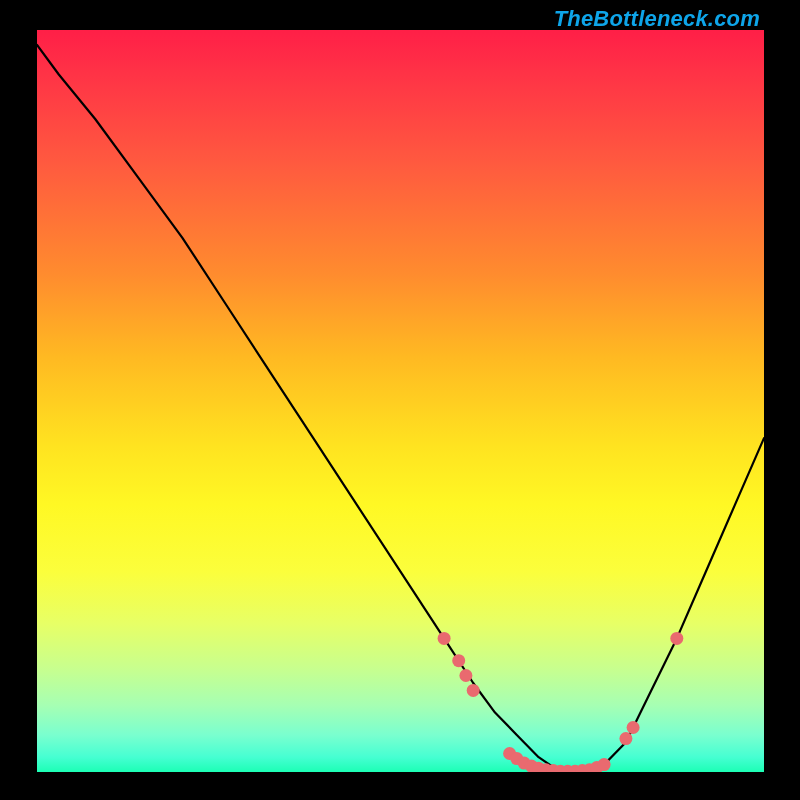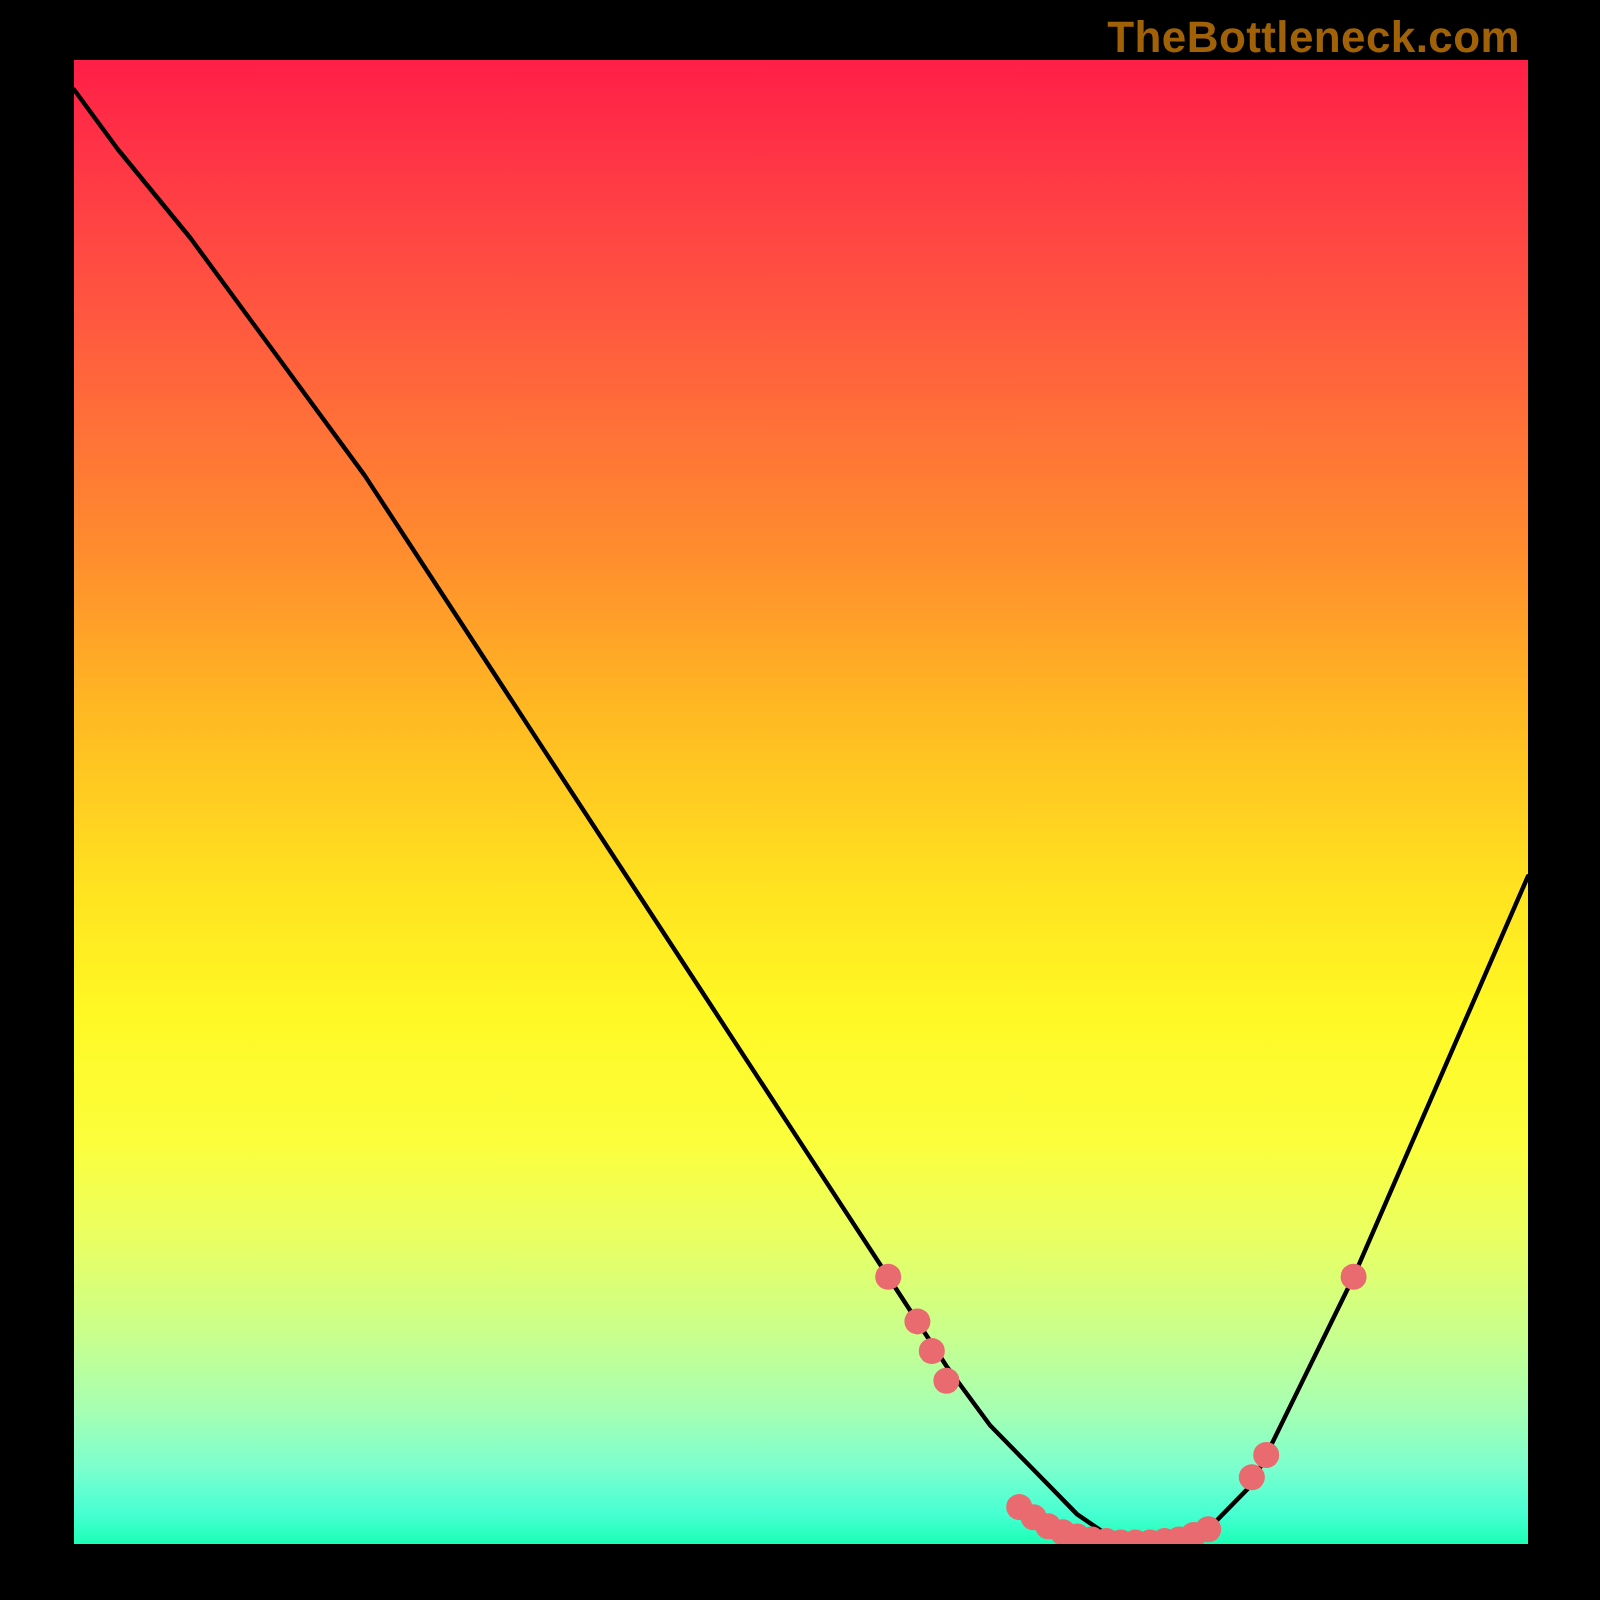--- a/index.html
+++ b/index.html
@@ -48,22 +48,23 @@
       #1cffb5 100%
     );
   }
   .watermark {
     position: absolute;
     right: 40px;
     top: 6px;
     font-family: Arial, Helvetica, sans-serif;
     font-size: 22px;
     font-weight: 600;
-    color: #a16207;
+    color: #0ea5e9;
     letter-spacing: 0.2px;
+    font-style: italic;
   }
   svg.curve {
     position: absolute;
     left: 0;
     top: 0;
     width: 727px;
     height: 742px;
   }
 </style>
 </head>

